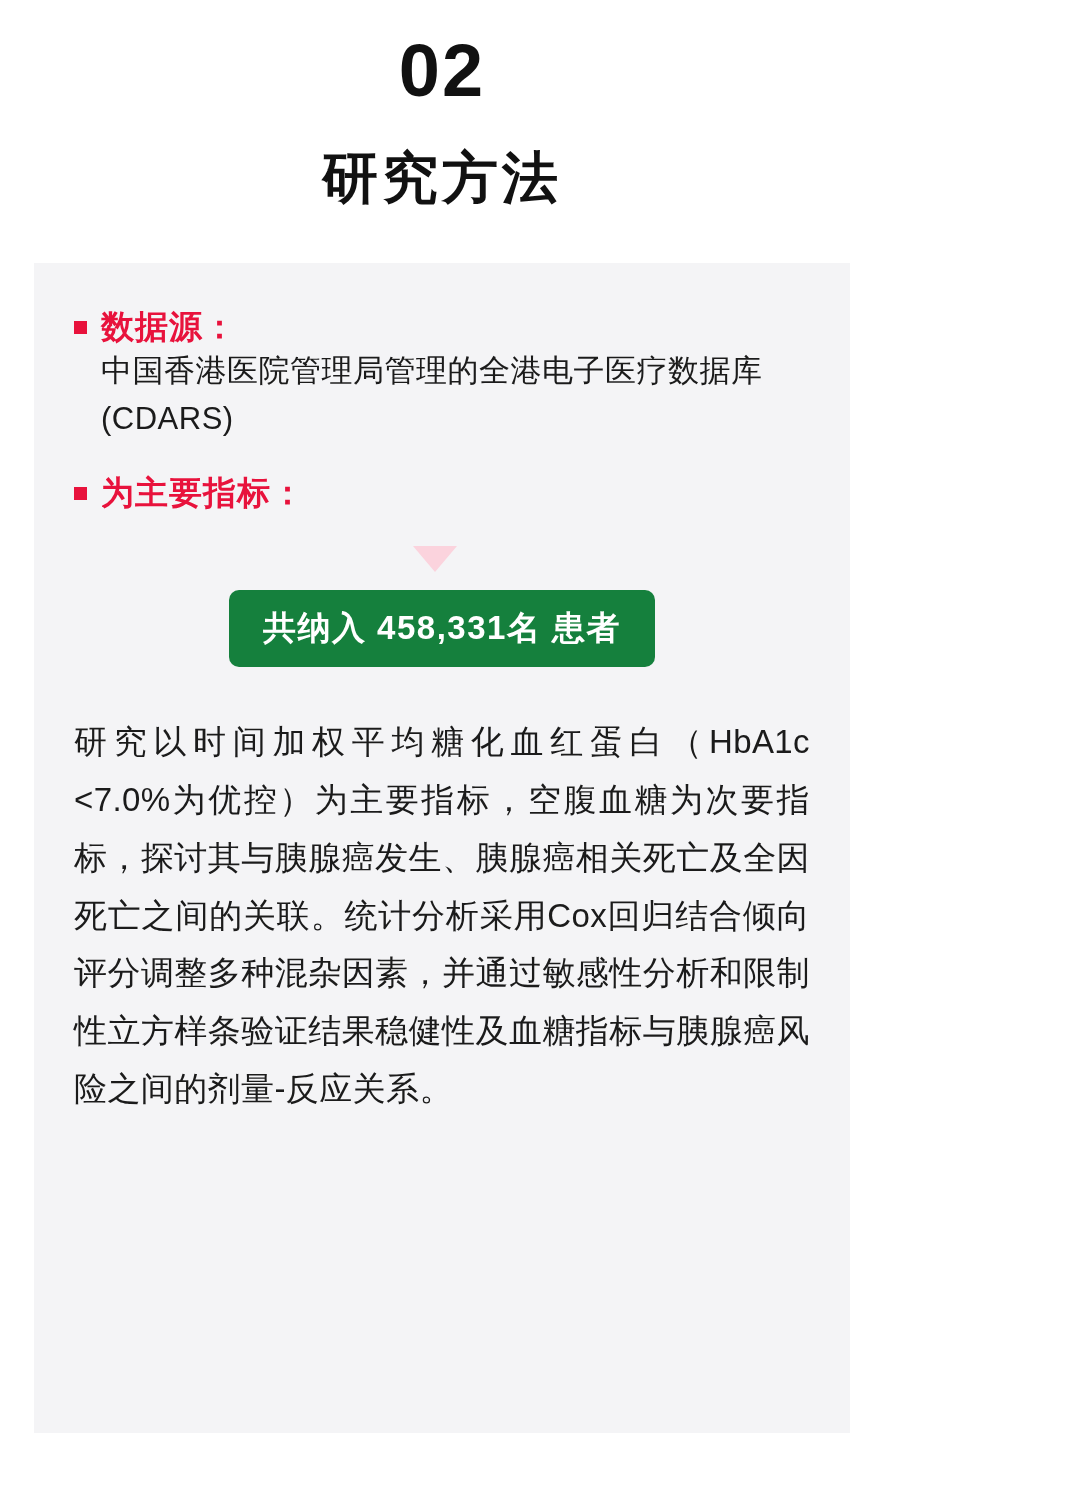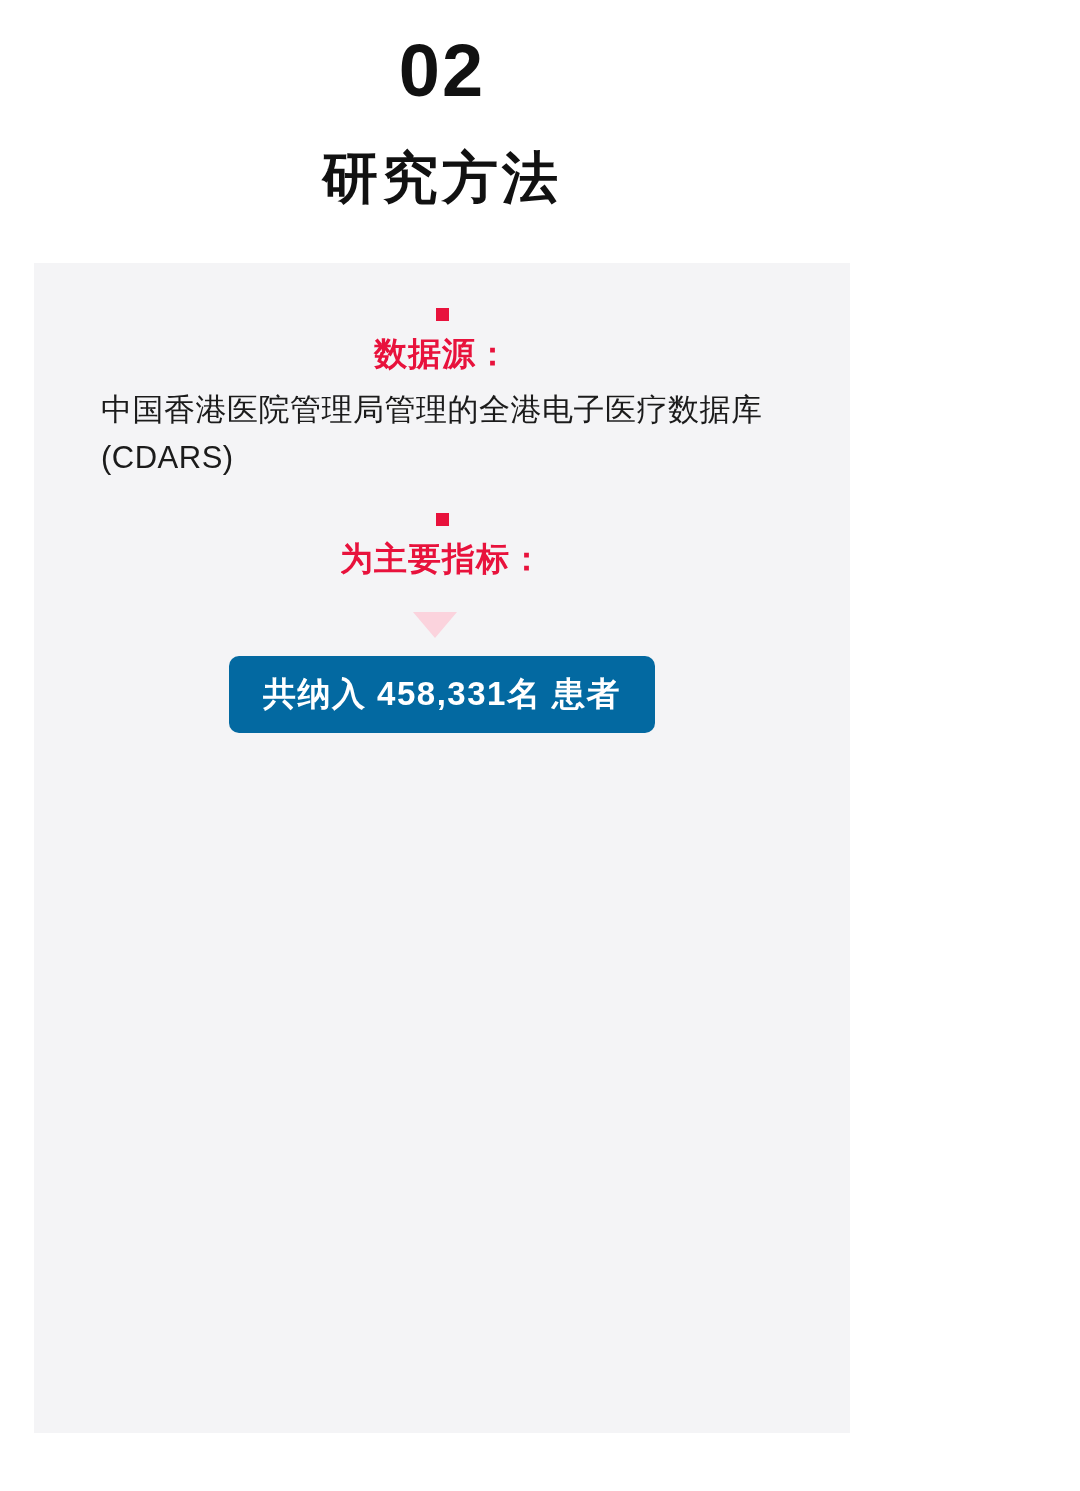--- a/index.html
+++ b/index.html
@@ -52,40 +52,38 @@
     min-height: 1170px;
   }
 
   .field {
     margin-bottom: 30px;
   }
   .field-head {
     display: flex;
     align-items: center;
     gap: 14px;
-    flex-direction: column;
   }
   .bullet {
     width: 13px;
     height: 13px;
     background: #e8123c;
     display: inline-block;
     flex: 0 0 auto;
     position: relative;
     top: 1px;
   }
   .field-label {
     color: #e8123c;
     font-size: 33px;
     font-weight: 800;
     letter-spacing: 1px;
     line-height: 1.2;
   }
   .field-value {
-    margin-top: 12px;
     margin-left: 27px;
     font-size: 31px;
     line-height: 1.55;
     color: #1b1b1b;
     letter-spacing: 0.5px;
   }
 
   
   .bubble-wrap {
     margin-top: 34px;
@@ -112,21 +110,21 @@
     left: -7px;
   }
 
   
   .pill-row {
     display: flex;
     justify-content: center;
     margin-top: 18px;
   }
   .pill {
-    background: #0369a1;
+    background: #15803d;
     color: #ffffff;
     border-radius: 10px;
     padding: 16px 34px;
     font-size: 33px;
     font-weight: 800;
     letter-spacing: 1.5px;
     display: inline-block;
     white-space: nowrap;
   }
 
@@ -170,15 +168,16 @@
     </div>
 
     <div class="bubble-wrap">
       <div class="bubble-tail"></div>
     </div>
 
     <div class="pill-row">
       <div class="pill">共纳入 458,331名 患者</div>
     </div>
 
+    <div class="paragraph">研究以时间加权平均糖化血红蛋白（HbA1c &lt;7.0%为优控）为主要指标，空腹血糖为次要指标，探讨其与胰腺癌发生、胰腺癌相关死亡及全因死亡之间的关联。统计分析采用Cox回归结合倾向评分调整多种混杂因素，并通过敏感性分析和限制性立方样条验证结果稳健性及血糖指标与胰腺癌风险之间的剂量-反应关系。</div>
 
   </div>
 </div>
 
 </body></html>

